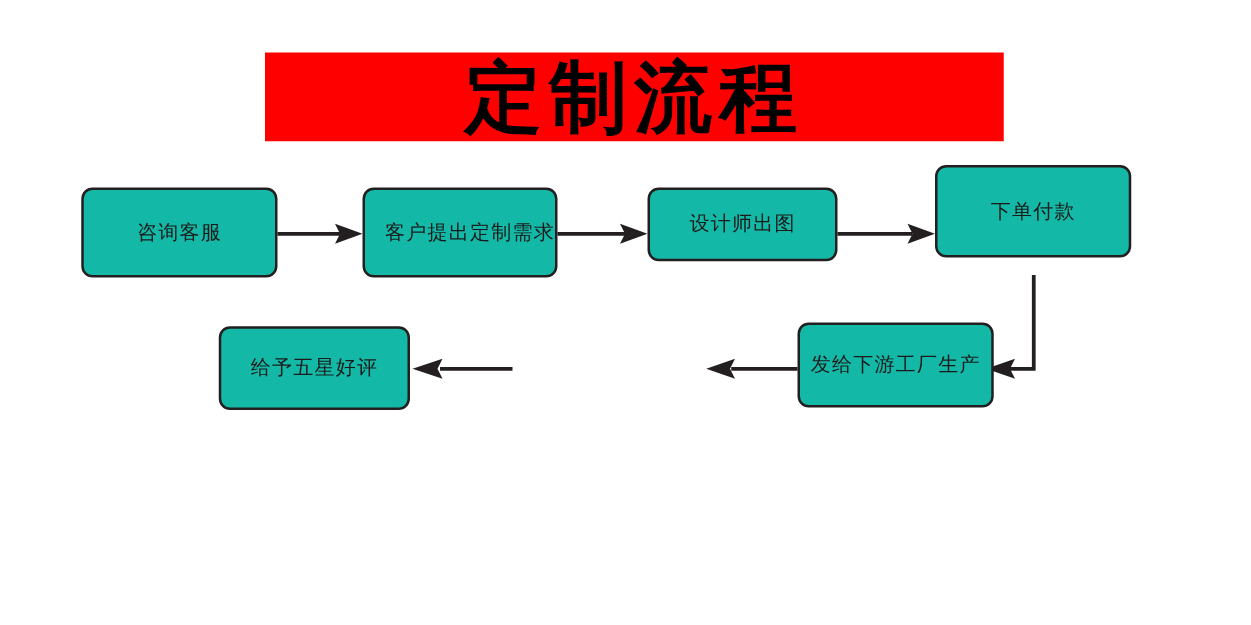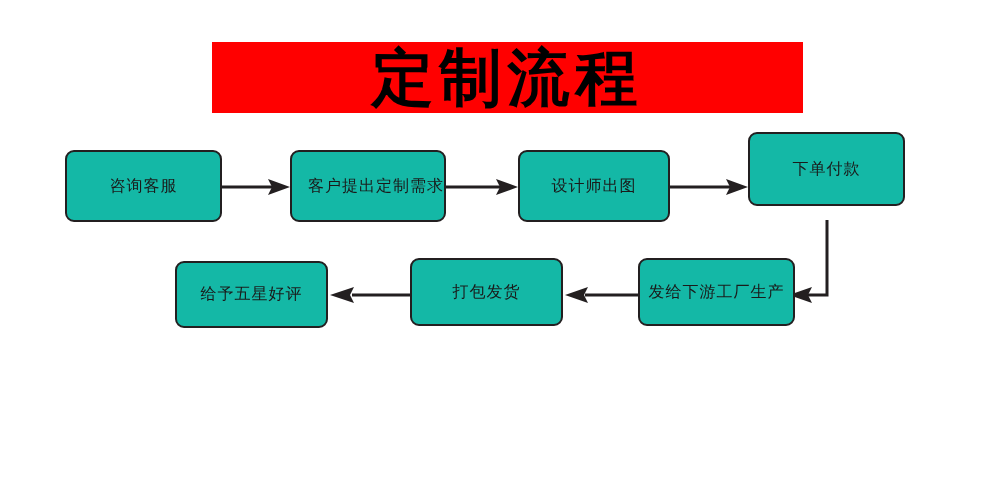--- a/index.html
+++ b/index.html
@@ -82,27 +82,26 @@
 <div id="canvas">
 
   <div class="banner">
     <div class="banner-title">定制流程</div>
   </div>
 
   <div class="node" style="left:65px; top:150px; width:157px; height:72px;">咨询客服</div>
 
   <div class="node" style="left:290px; top:150px; width:156px; height:72px;padding-left:16px;">客户提出定制需求</div>
 
-  <div class="node" style="left:518px; top:150px; width:152px; height:72px;">设计师出图</div>
+  <div class="node" style="left:518px; top:150px; width:152px; height:59px;">设计师出图</div>
 
   <div class="node" style="left:748px; top:132px; width:157px; height:74px;">下单付款</div>
 
   <div class="node" style="left:638px; top:258px; width:157px; height:68px;text-align:center;">发给下游工厂生产</div>
 
-  <div class="node" style="left:410px; top:258px; width:153px; height:68px;">打包发货</div>
 
   <div class="node" style="left:175px; top:261px; width:153px; height:67px;">给予五星好评</div>
 
   <div class="connector" style="left:222px; top:176px; width:70px; height:22px;">
     <svg width="70" height="22" viewBox="0 0 70 22">
       <line class="conn-line" x1="0" y1="11" x2="50" y2="11"></line>
       <polygon class="conn-head" points="68,11 46,3 50,11 46,19"></polygon>
     </svg>
   </div>
 

